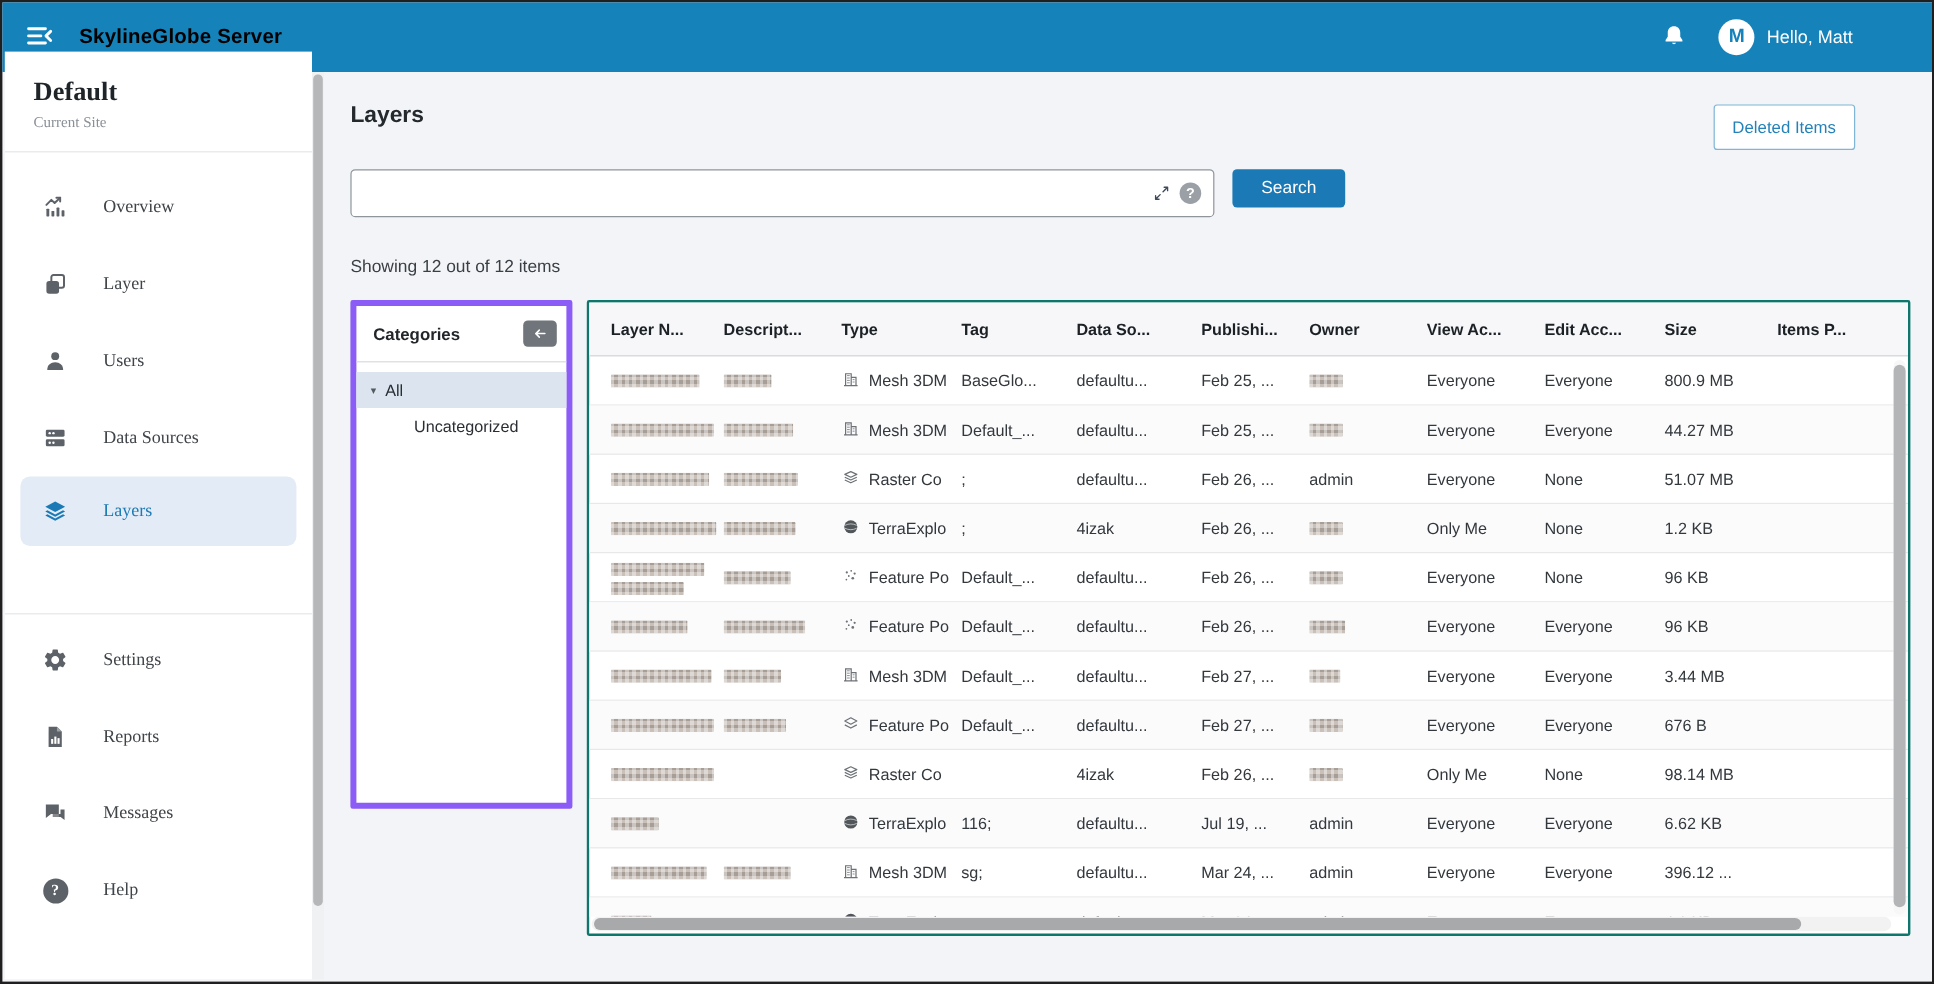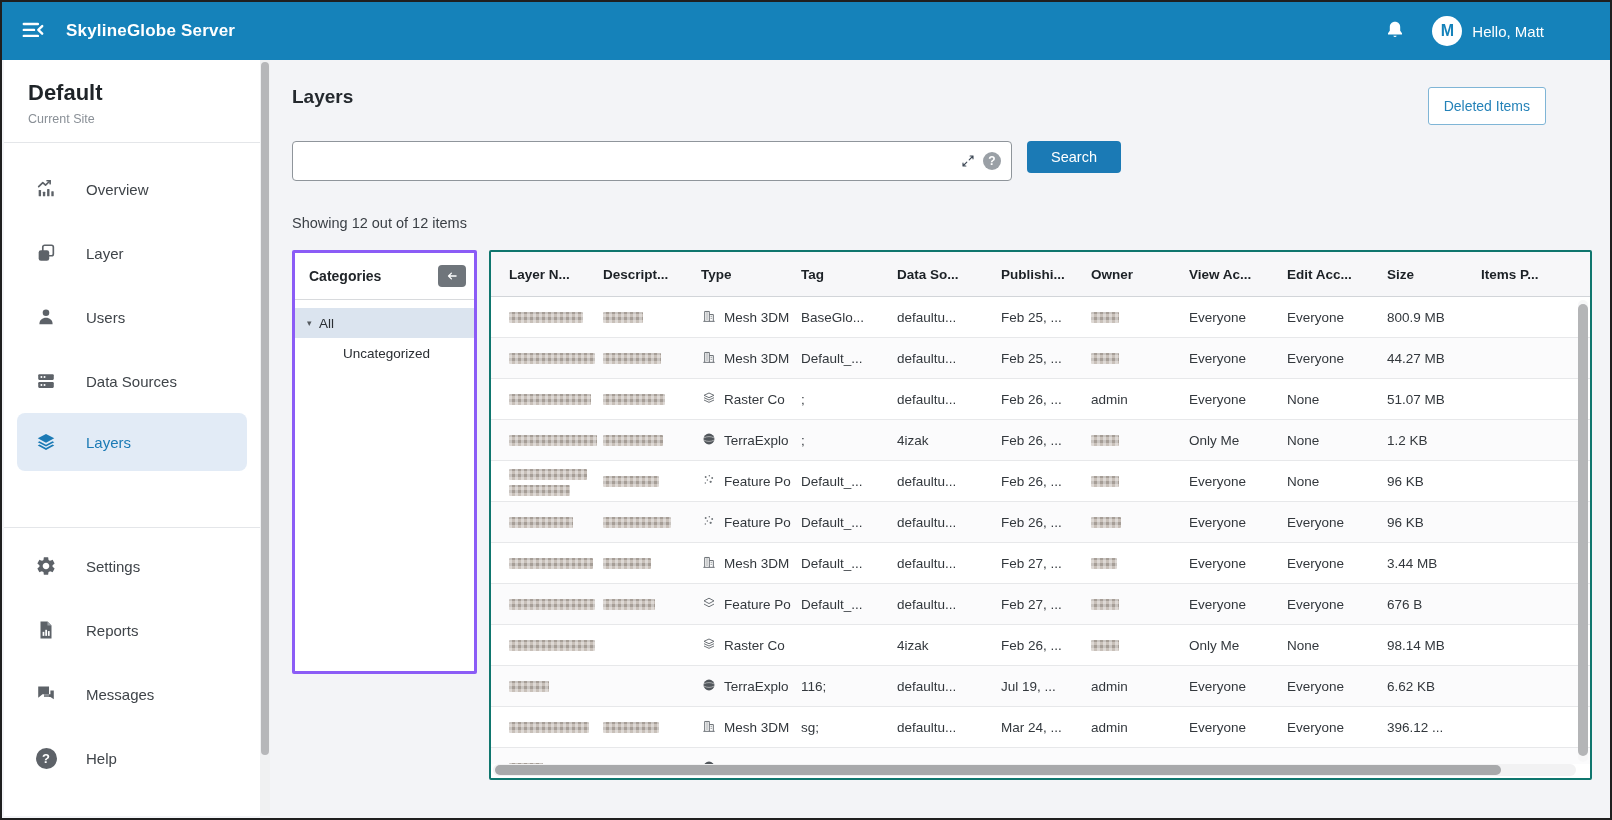--- a/index.html
+++ b/index.html
@@ -4,28 +4,28 @@
 <style>
   html,body{margin:0;padding:0;}
   body{
     width:1612px;height:820px;position:relative;overflow:hidden;
     font-family:"Liberation Sans","DejaVu Sans",sans-serif;
     background:#f3f4f7;border:2px solid #1f1f1f;box-sizing:border-box;
   }
   
   .topbar{position:absolute;left:0;top:0;right:0;height:58px;background:#1582ba;display:flex;align-items:center;}
   .menu-btn{margin-left:16px;width:30px;height:30px;display:flex;align-items:center;justify-content:center;cursor:pointer;}
-  .app-title{color:#ffffff;font-size:17px;font-weight:700;margin-left:18px;letter-spacing:.2px;}
+  .app-title{color:#000000;font-size:17px;font-weight:700;margin-left:18px;letter-spacing:.2px;}
   .topbar-right{margin-left:auto;display:flex;align-items:center;gap:24px;padding-right:66px;}
   .bell{width:26px;height:26px;display:flex;align-items:center;justify-content:center;cursor:pointer;}
   .user-chip{display:flex;align-items:center;gap:10px;cursor:pointer;}
   .avatar{width:30px;height:30px;border-radius:50%;background:#fff;color:#1582ba;font-weight:700;font-size:16px;display:flex;align-items:center;justify-content:center;}
   .greeting{color:#fff;font-size:15px;font-weight:400;}
   
-  .sidebar{position:absolute;left:2px;top:58px;width:256px;bottom:2px;background:#fff;overflow:hidden;}
+  .sidebar{position:absolute;left:2px;top:41px;width:256px;bottom:2px;background:#fff;overflow:hidden;font-family:Liberation Serif, serif;}
   .site-block{padding:20px 0 0 24px;}
   .site-name{font-size:22px;font-weight:700;color:#1f2428;}
   .site-sub{font-size:12.5px;color:#8a9097;margin-top:6px;}
   .sb-divider{height:1px;background:#e4e6e9;margin-top:16px;}
   .nav{margin-top:14px;}
   .nav-item{height:64px;display:flex;align-items:center;padding-left:30px;gap:28px;cursor:pointer;color:#3f4449;font-size:15px;text-align:center;}
   .nav-item .nicon{width:24px;height:24px;display:flex;align-items:center;justify-content:center;flex:0 0 24px;}
   .nav-item.selected{background:#e2ebf6;border-radius:8px;margin:0 13px;padding-left:17px;color:#1b7ab5;height:58px;}
   .nav-item.selected .nlabel{color:#1b7ab5;}
   .sb-divider2{height:1px;background:#e4e6e9;margin-top:56px;}
@@ -40,21 +40,21 @@
   .deleted-btn{position:absolute;right:62px;top:27px;height:36px;padding:0 15px;background:#fff;border:1px solid #7fb5d6;border-radius:3px;color:#2482b8;font-size:14px;display:flex;align-items:center;cursor:pointer;}
   .search-row{position:absolute;left:22px;top:81px;display:flex;align-items:flex-start;}
   .search-box{width:718px;height:38px;border:1px solid #8f959b;border-radius:4px;background:#fff;display:flex;align-items:center;position:relative;}
   .search-input{border:none;outline:none;flex:1;height:100%;padding:0 12px;font-size:14px;background:transparent;font-family:inherit;}
   .search-adorn{display:flex;align-items:center;gap:6px;padding-right:10px;}
   .expand-ic{width:18px;height:18px;cursor:pointer;display:flex;align-items:center;justify-content:center;}
   .help-badge{width:18px;height:18px;border-radius:50%;background:#9aa0a6;color:#fff;font-size:12px;font-weight:700;display:flex;align-items:center;justify-content:center;cursor:pointer;}
   .search-btn{margin-left:15px;width:94px;height:32px;background:#1b7ab5;border:none;border-radius:4px;color:#fff;font-size:14.5px;cursor:pointer;font-family:inherit;}
   .summary{position:absolute;left:22px;top:155px;font-size:14.5px;color:#3a3f45;}
   
-  .cat-panel{position:absolute;left:22px;top:190px;width:185px;height:424px;background:#fff;border:3px solid #8b5cf6;border-radius:2px;box-sizing:border-box;}
+  .cat-panel{position:absolute;left:22px;top:190px;width:185px;height:424px;background:#fff;border:5px solid #8b5cf6;border-radius:2px;box-sizing:border-box;}
   .cat-header{height:46px;display:flex;align-items:center;justify-content:space-between;padding:0 8px 0 14px;border-bottom:1px solid #d8dadd;}
   .cat-title{font-size:14px;font-weight:700;color:#22262a;}
   .cat-collapse{width:28px;height:22px;border-radius:4px;background:#6f757b;color:#fff;display:flex;align-items:center;justify-content:center;font-size:14px;cursor:pointer;}
   .cat-tree{padding-top:8px;}
   .cat-item{height:30px;display:flex;align-items:center;font-size:13.5px;color:#2a2e33;cursor:pointer;}
   .cat-item .caret{width:12px;margin-left:10px;font-size:9px;color:#555a60;}
   .cat-item.lvl0{padding-left:2px;}
   .cat-item.lvl1{padding-left:48px;}
   .cat-item.selected{background:#dbe4ef;}
   

